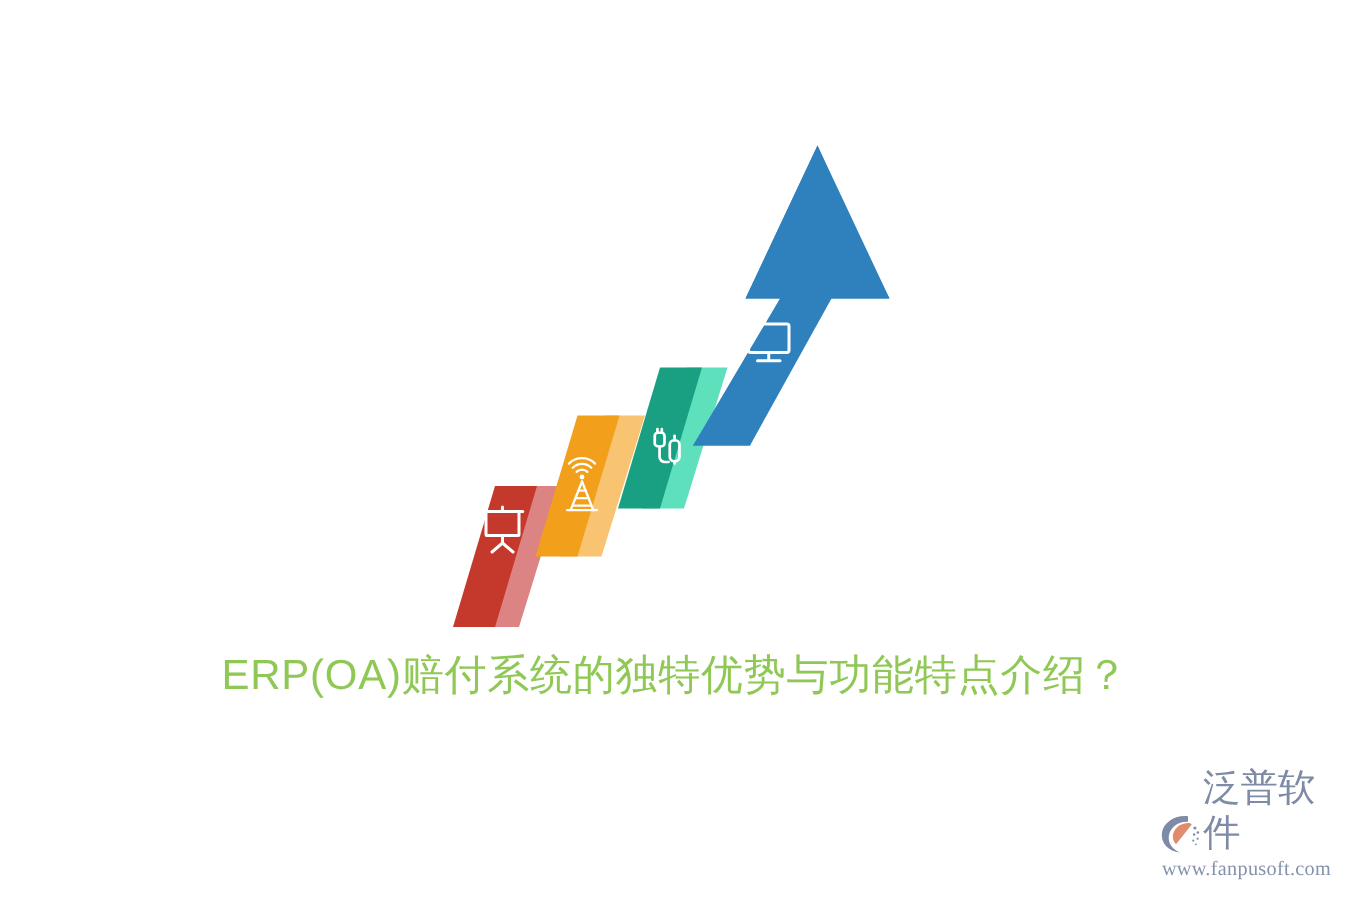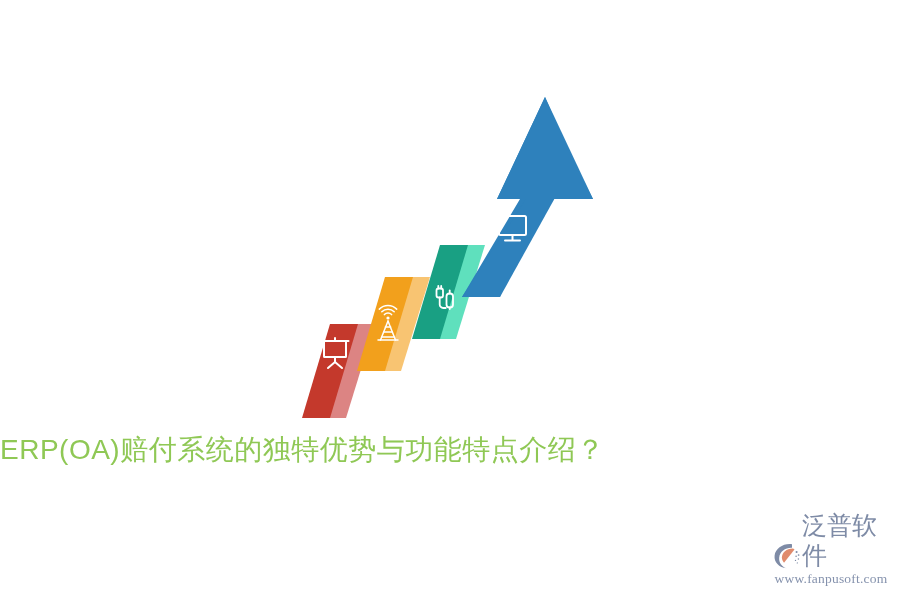--- a/index.html
+++ b/index.html
@@ -22,21 +22,21 @@
     left: 0;
     top: 0;
     width: 900px;
     height: 600px;
   }
   #title-caption {
     position: absolute;
     left: 0;
     top: 428px;
     width: 900px;
-    text-align: left;
+    text-align: center;
     font-size: 28px;
     line-height: 44px;
     letter-spacing: 0.5px;
     color: #8fc855;
     white-space: nowrap;
     font-family: "Liberation Sans", "DejaVu Sans", sans-serif;
   }
   #brand-logo {
     position: absolute;
     left: 770px;

